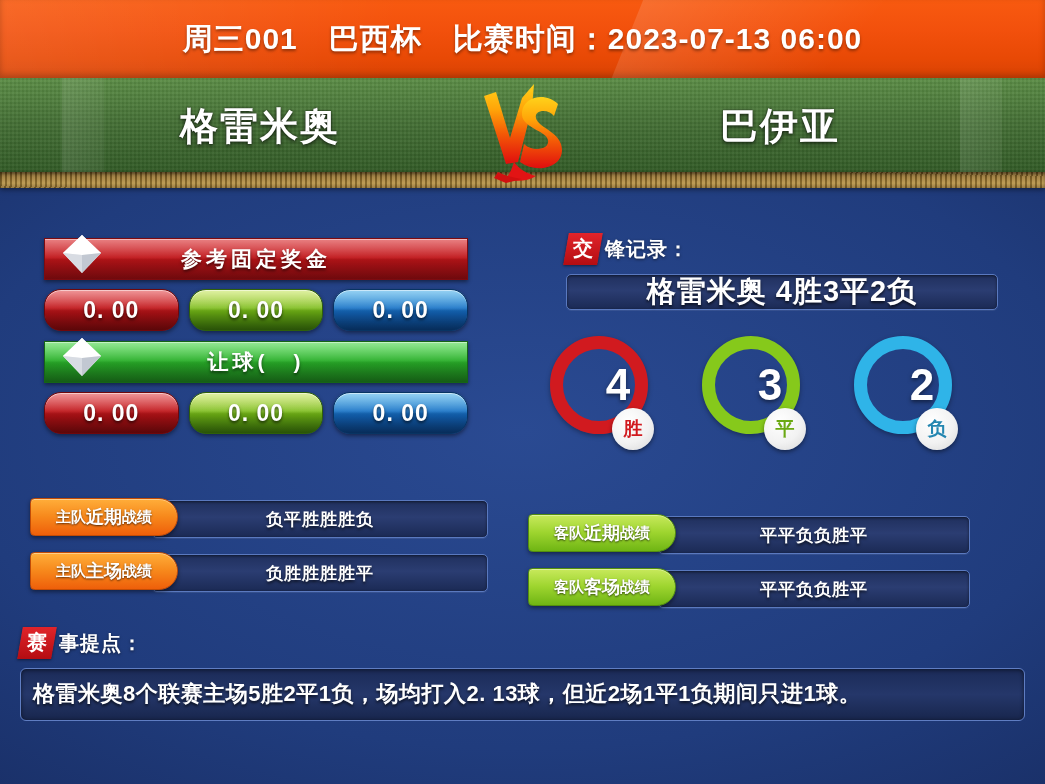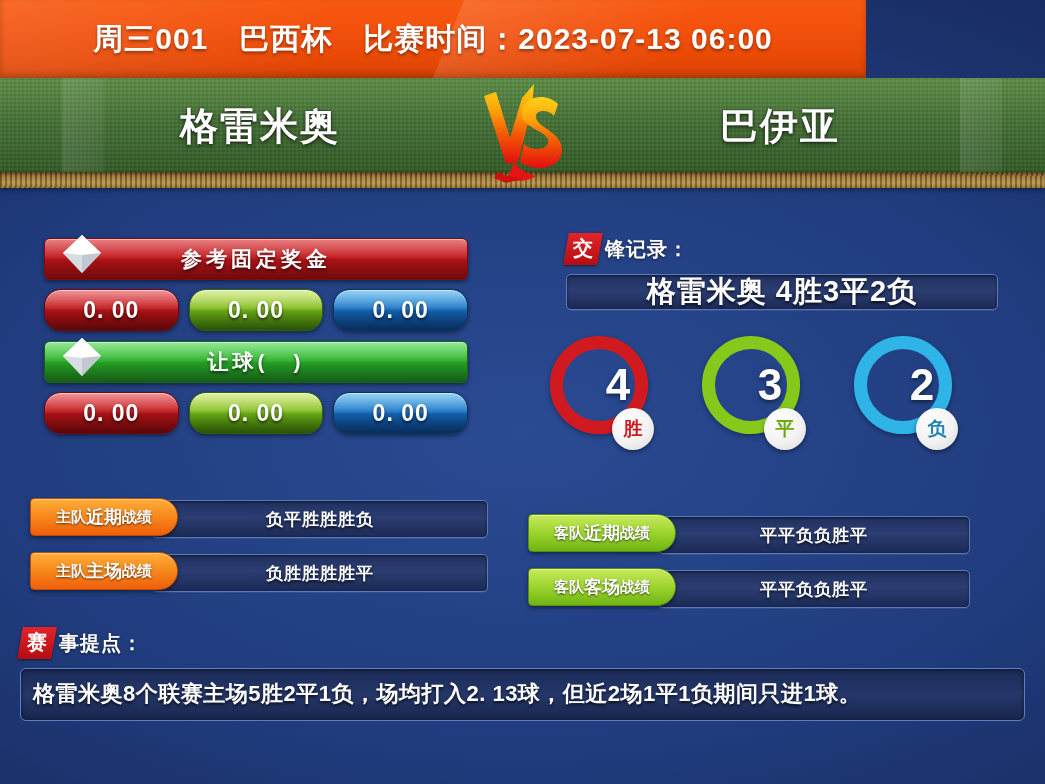--- a/index.html
+++ b/index.html
@@ -11,21 +11,21 @@
   }
   #stage {
     position:relative; width:1045px; height:784px;
     background:
       radial-gradient(ellipse 120% 90% at 50% 55%, #2a4a92 0%, #203c7d 45%, #16295c 80%, #0f1f47 100%);
     overflow:hidden;
   }
 
   
   .header-bar {
-    position:absolute; left:0; top:0; width:866px; height:78px;
+    position:absolute; left:0; top:0; width:1045px; height:78px;
     background:
       linear-gradient(100deg, rgba(255,255,255,.10) 0%, rgba(255,255,255,0) 38%),
       linear-gradient(180deg,#f85a10 0%,#f2500c 40%,#e84905 75%,#d84204 100%);
     display:flex; align-items:center; justify-content:center;
     box-shadow:inset 0 -3px 6px rgba(0,0,0,.22);
   }
   .header-bar::after{
     content:""; position:absolute; right:120px; top:-40px; width:300px; height:170px;
     background:linear-gradient(115deg, rgba(255,255,255,.14), rgba(255,255,255,0) 70%);
     transform:skewX(-22deg); pointer-events:none;
@@ -64,21 +64,21 @@
     color:#fff; font-size:38px; font-weight:bold; letter-spacing:2px;
     text-shadow:0 2px 4px rgba(0,0,0,.55), 0 0 2px rgba(0,0,0,.7);
   }
   .team-home { left:130px; width:260px; text-align:center; }
   .team-away { left:650px; width:260px; text-align:center; }
   .vs-logo { position:absolute; left:462px; top:78px; width:118px; height:110px; }
 
   
   .odds-panel { position:absolute; left:44px; top:238px; width:424px; }
   .odds-head {
-    position:relative; height:42px; border-radius:6px; margin-bottom:9px;
+    position:relative; height:42px; border-radius:0; margin-bottom:9px;
     display:flex; align-items:center; justify-content:center;
     box-shadow:0 2px 4px rgba(0,0,0,.45), inset 0 1px 0 rgba(255,255,255,.45);
   }
   .odds-head.red {
     background:
       linear-gradient(180deg, rgba(255,255,255,.42) 0%, rgba(255,255,255,.05) 46%, rgba(0,0,0,.10) 52%, rgba(0,0,0,.28) 100%),
       linear-gradient(180deg,#d8262a 0%,#bc1418 55%,#9a0d12 100%);
     border:1px solid #7d0b10;
   }
   .odds-head.green {

